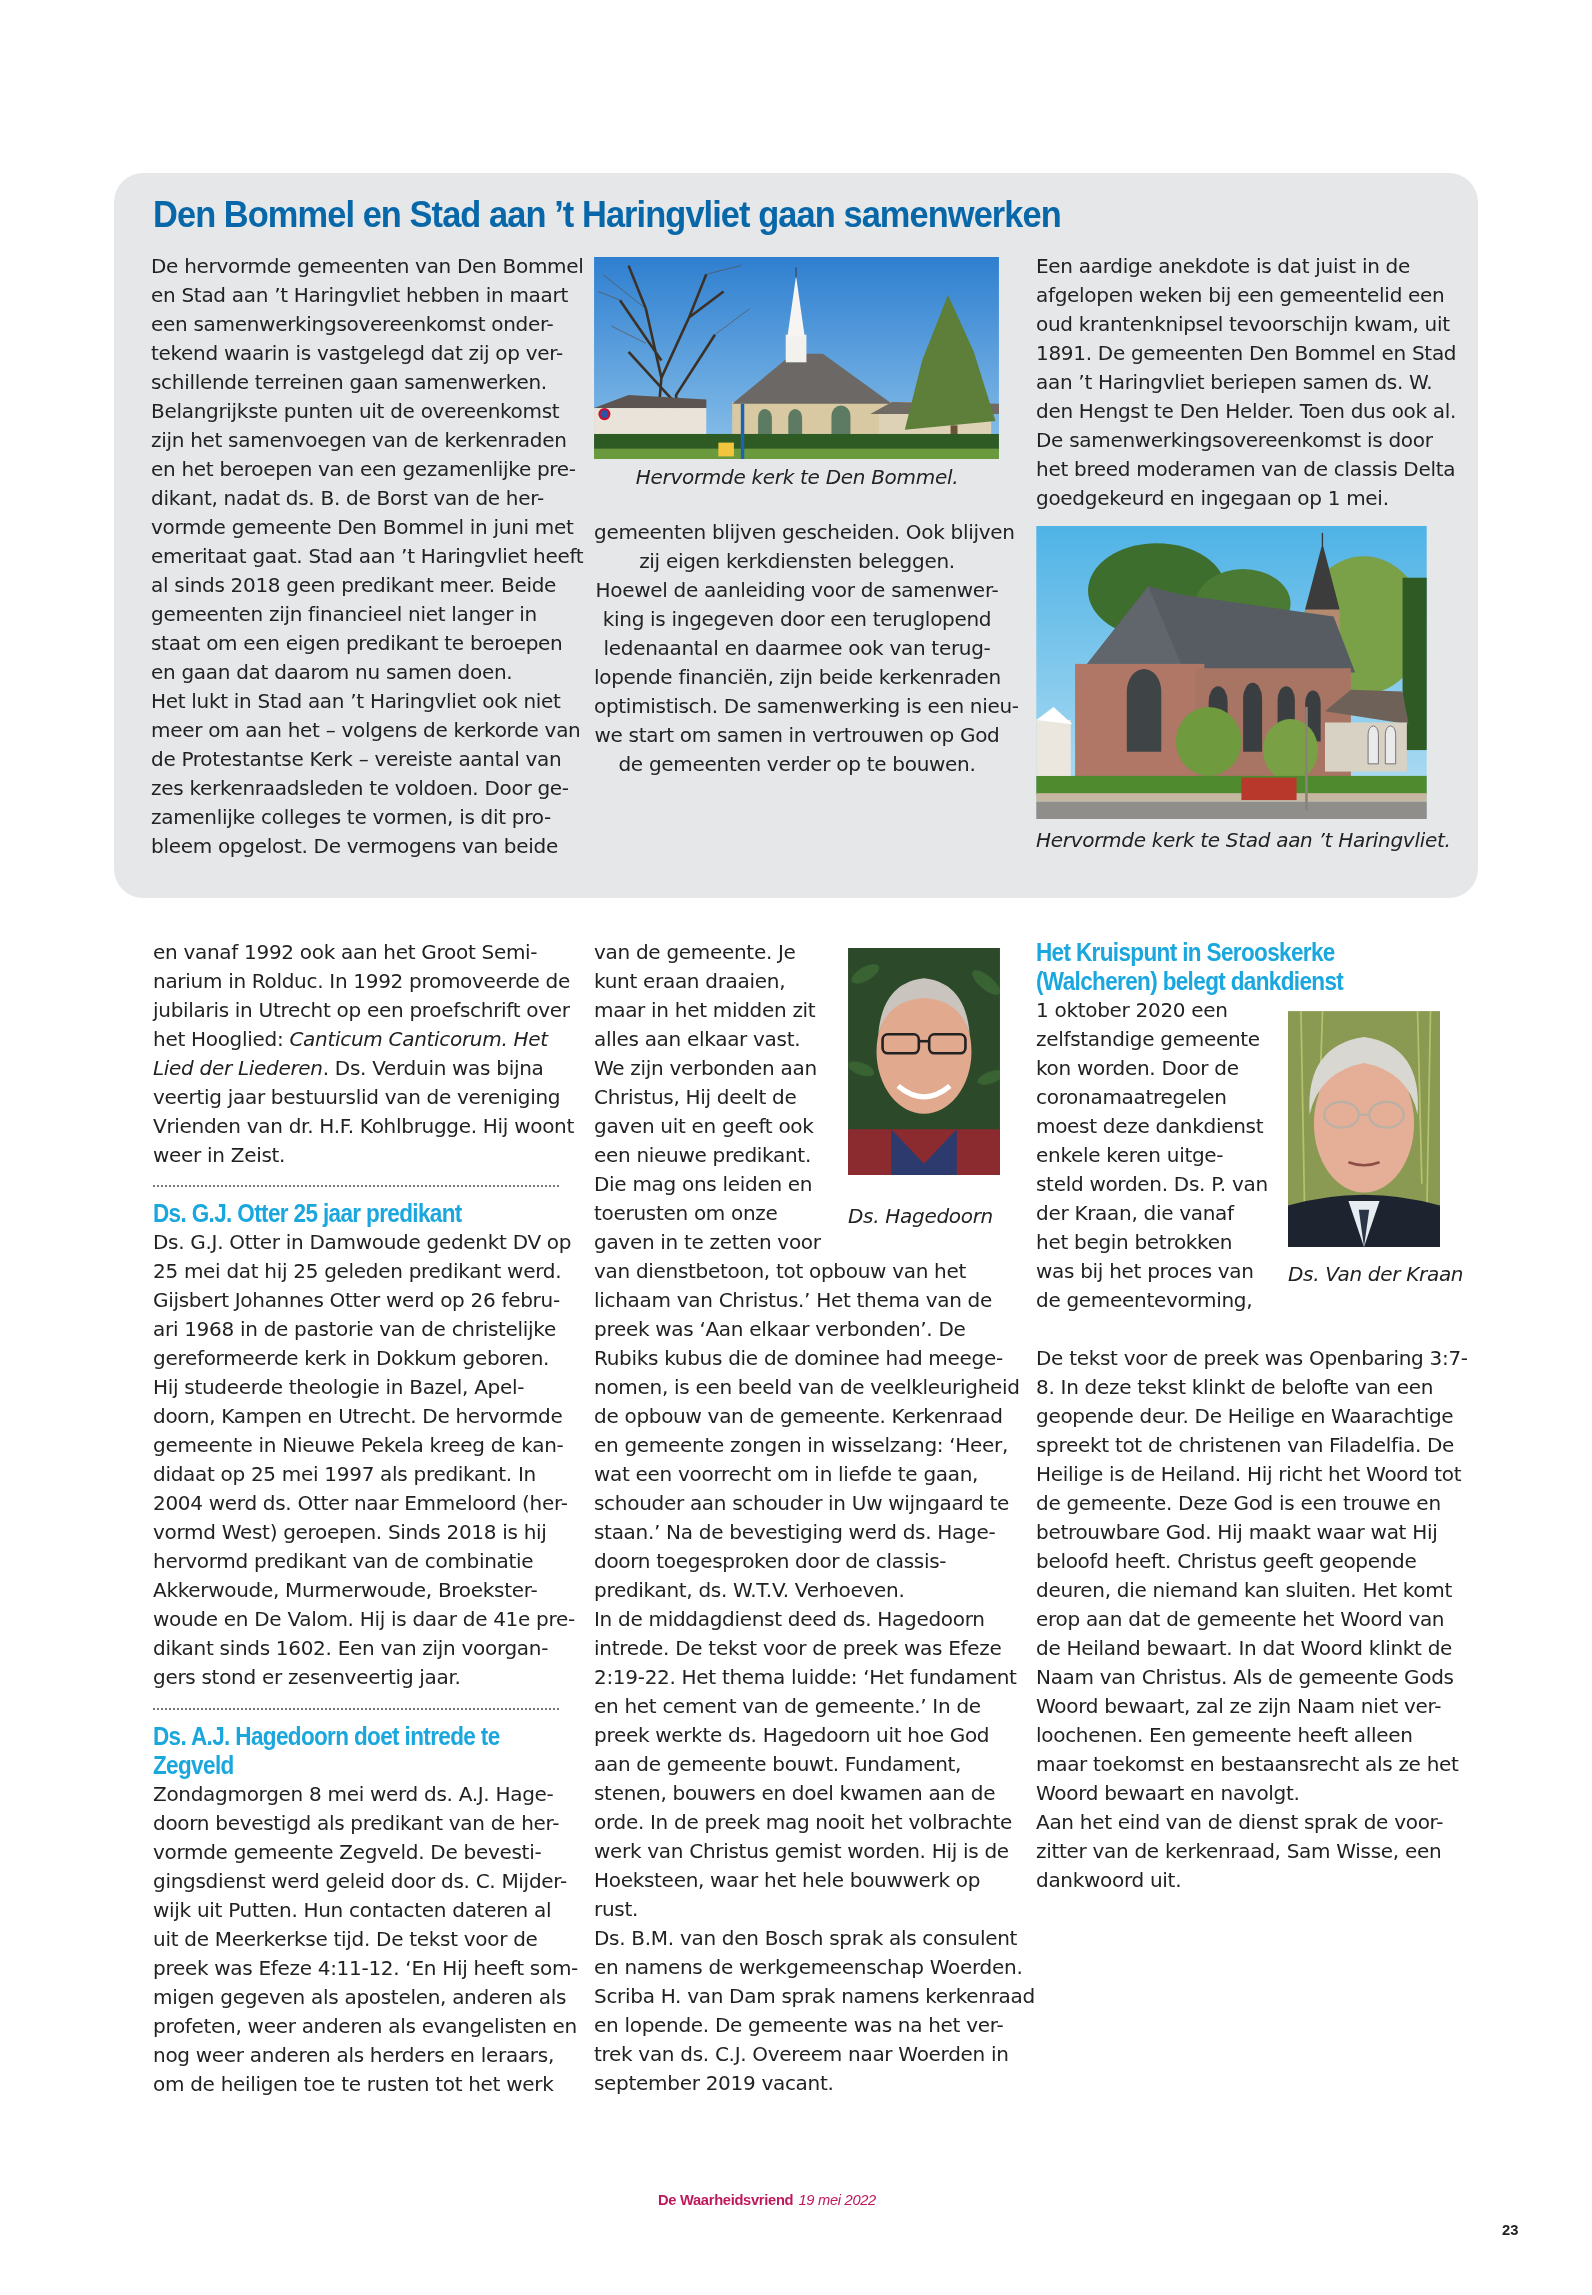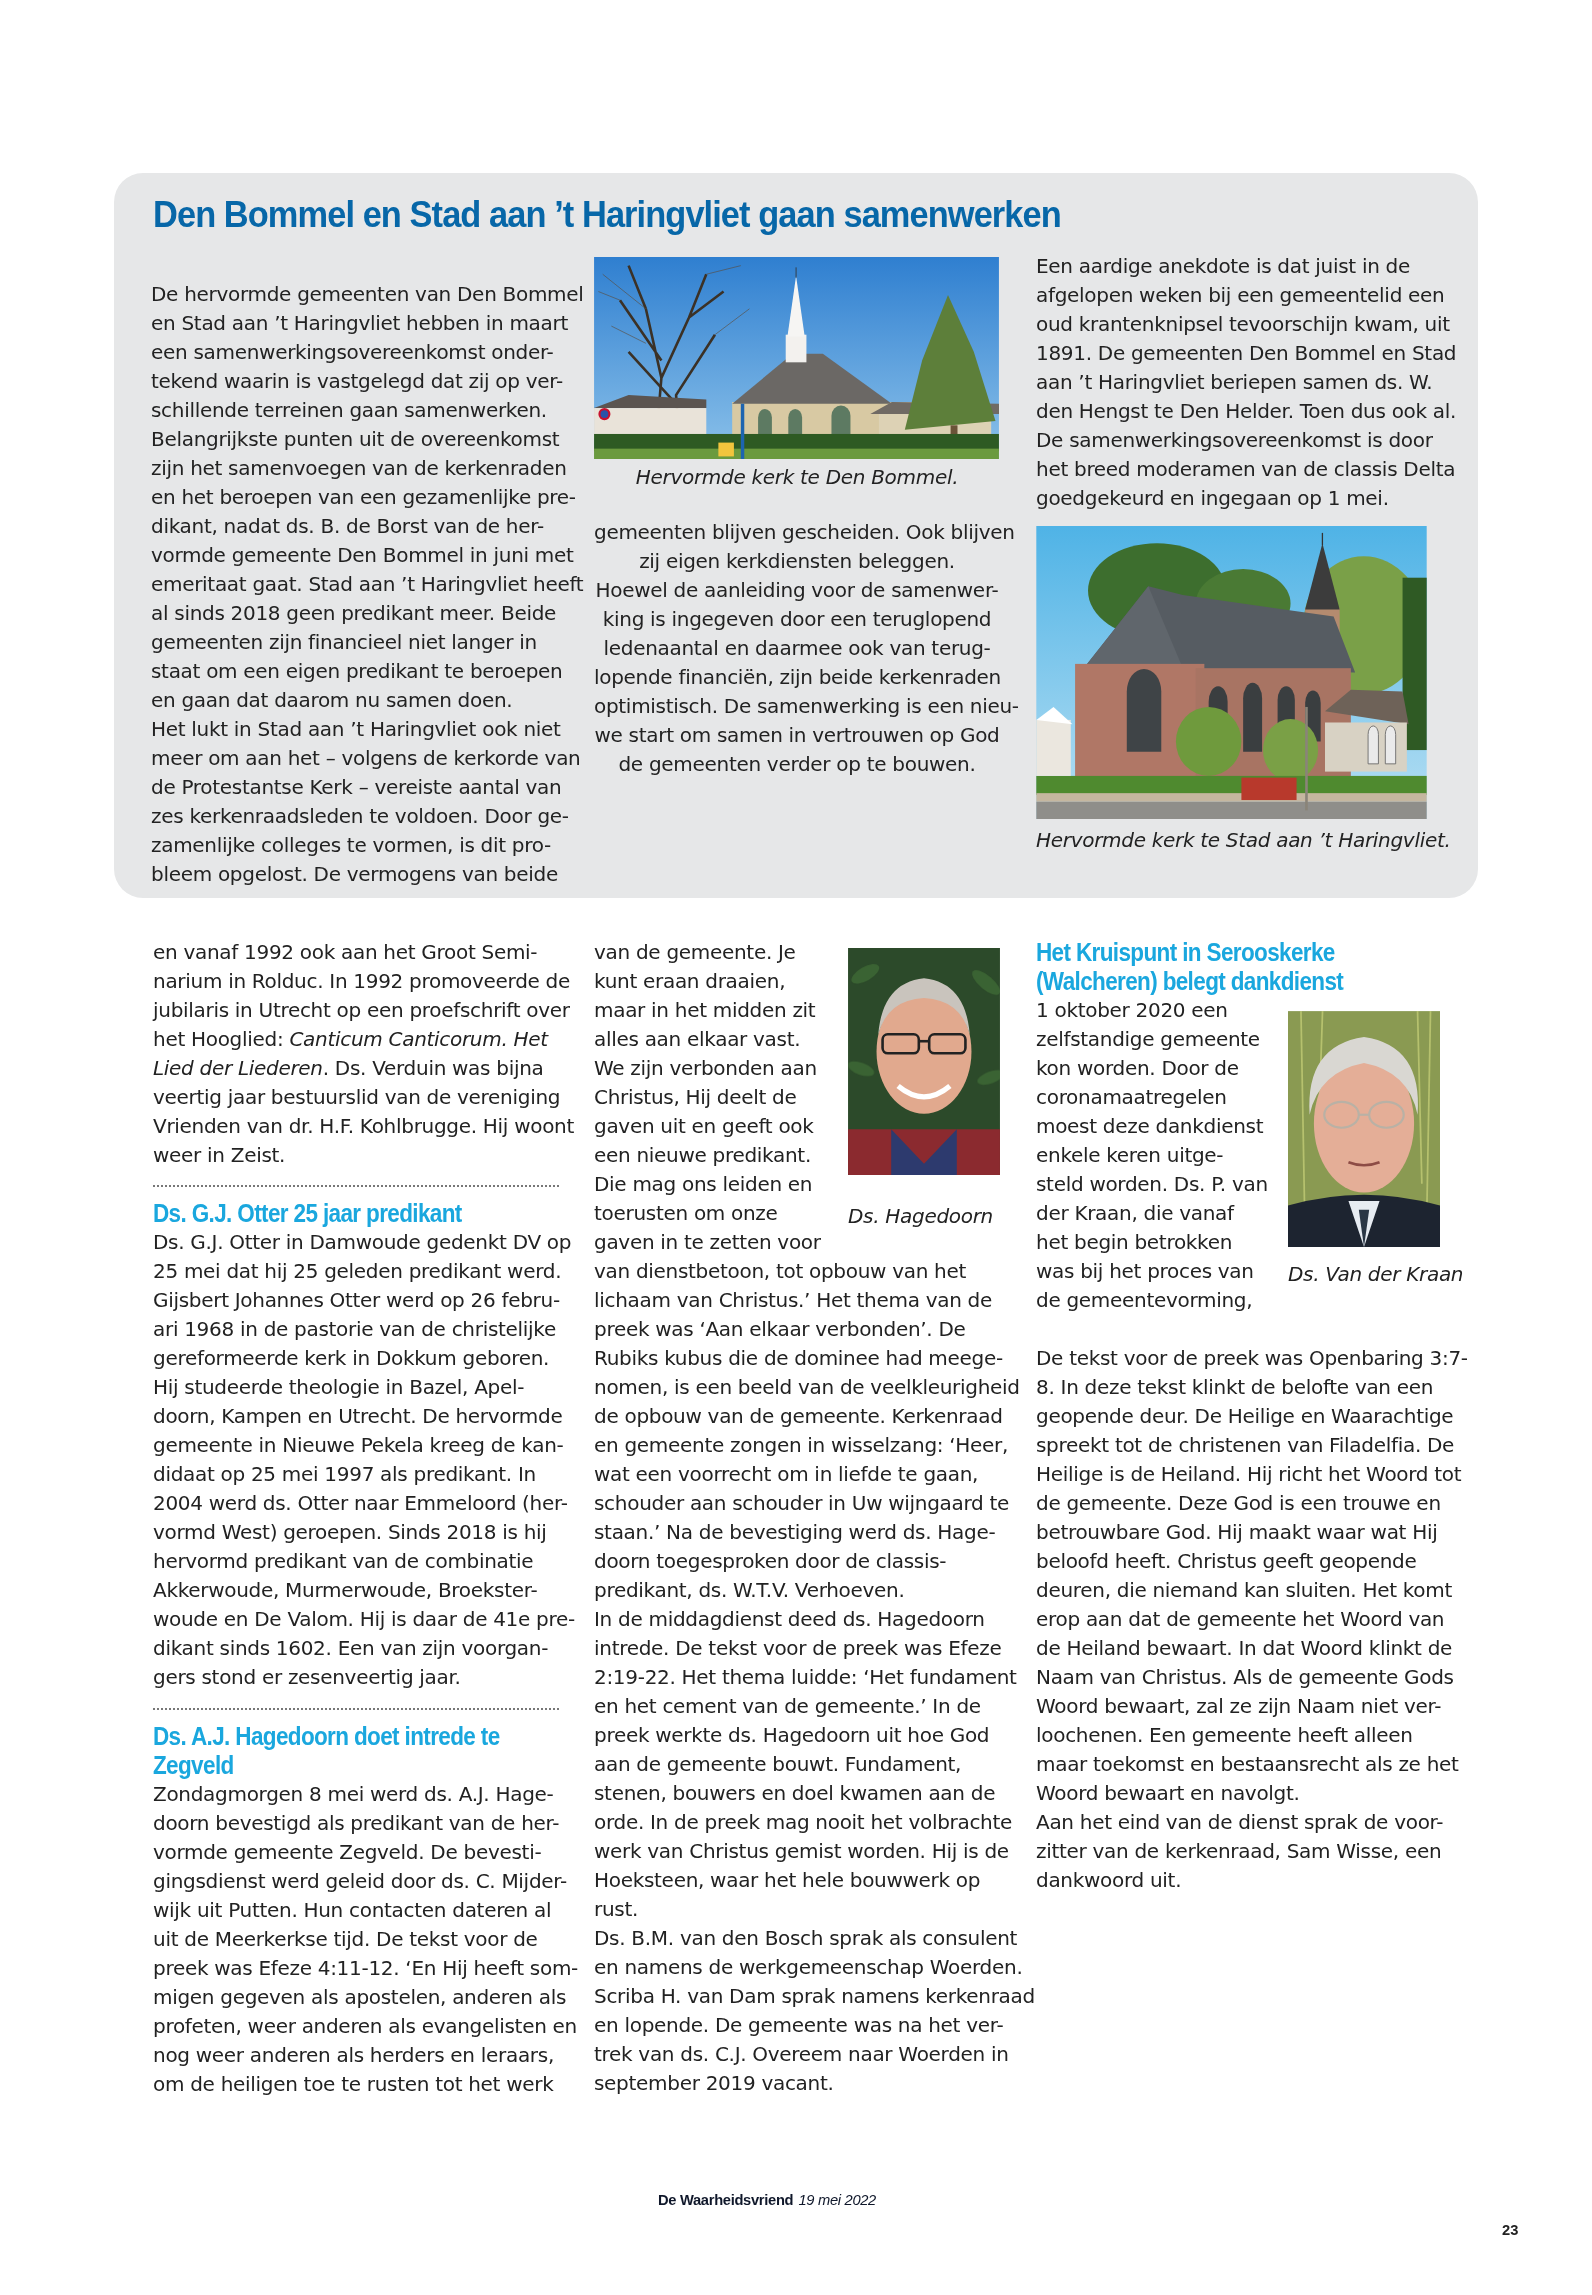--- a/index.html
+++ b/index.html
@@ -12,21 +12,21 @@
     border-radius: 29px;
   }
   .box-title {
     position: absolute; left: 39px; top: 21px;
     font-family: "Liberation Sans", sans-serif; font-weight: bold;
     font-size: 37px; letter-spacing: -1px; color: #0767a8; white-space: nowrap;
     transform: scaleX(0.93); transform-origin: left top;
   }
   .col { position: absolute; font-size: 20px; line-height: 29px; letter-spacing: -0.3px; color: #222; }
   .col p { white-space: nowrap; }
-  .box .c1 { left: 37px; top: 79px; width: 406px; margin-top: 28px; }
+  .box .c1 { left: 37px; top: 79px; width: 406px; }
   .box .c2 { left: 480px; top: 84px; width: 406px; text-align: center; }
   .box .c3 { left: 922px; top: 79px; width: 414px; }
 
   .photo { position: relative; overflow: hidden; }
   .caption { font-style: italic; font-size: 20px; line-height: 29px; color: #222; white-space: nowrap; letter-spacing: -0.3px; }
 
   .lower .col { top: 938px; }
   .lower .l1 { left: 153px; width: 406px; }
   .lower .l2 { left: 594px; width: 414px; }
   .lower .l3 { left: 1036px; width: 414px; }
@@ -34,21 +34,21 @@
   .sub-head {
     font-family: "Liberation Sans", sans-serif; font-weight: bold; color: #1aa7de;
     font-size: 25px; line-height: 29px; letter-spacing: -0.7px; white-space: nowrap;
     transform: scaleX(0.9); transform-origin: left top;
   }
   .dotsep { height: 17.3px; border-bottom: 2.6px dotted #777; margin: 0 0 12px 0; width: 406px; }
   .gap { height: 29px; }
 
   .portrait { position: absolute; }
 
-  .footer-title { position: absolute; left: 658px; top: 2192px; font-family: "Liberation Sans", sans-serif; font-weight: bold; font-size: 14.7px; color: #0f172a; letter-spacing: -0.3px; }
+  .footer-title { position: absolute; left: 658px; top: 2192px; font-family: "Liberation Sans", sans-serif; font-weight: bold; font-size: 14.7px; color: #be185d; letter-spacing: -0.3px; }
   .footer-date { font-weight: normal; font-style: italic; margin-left: 5.2px; }
   .page-num { position: absolute; left: 1502px; top: 2192px; font-family: "Liberation Sans", sans-serif; font-weight: bold; font-size: 14.7px; color: #222; margin-top: 30px; }
   i.em { font-style: italic; }
 </style>
 </head>
 <body>
 
 <section class="box">
   <h1 class="box-title">Den Bommel en Stad aan ’t Haringvliet gaan samenwerken</h1>
 

